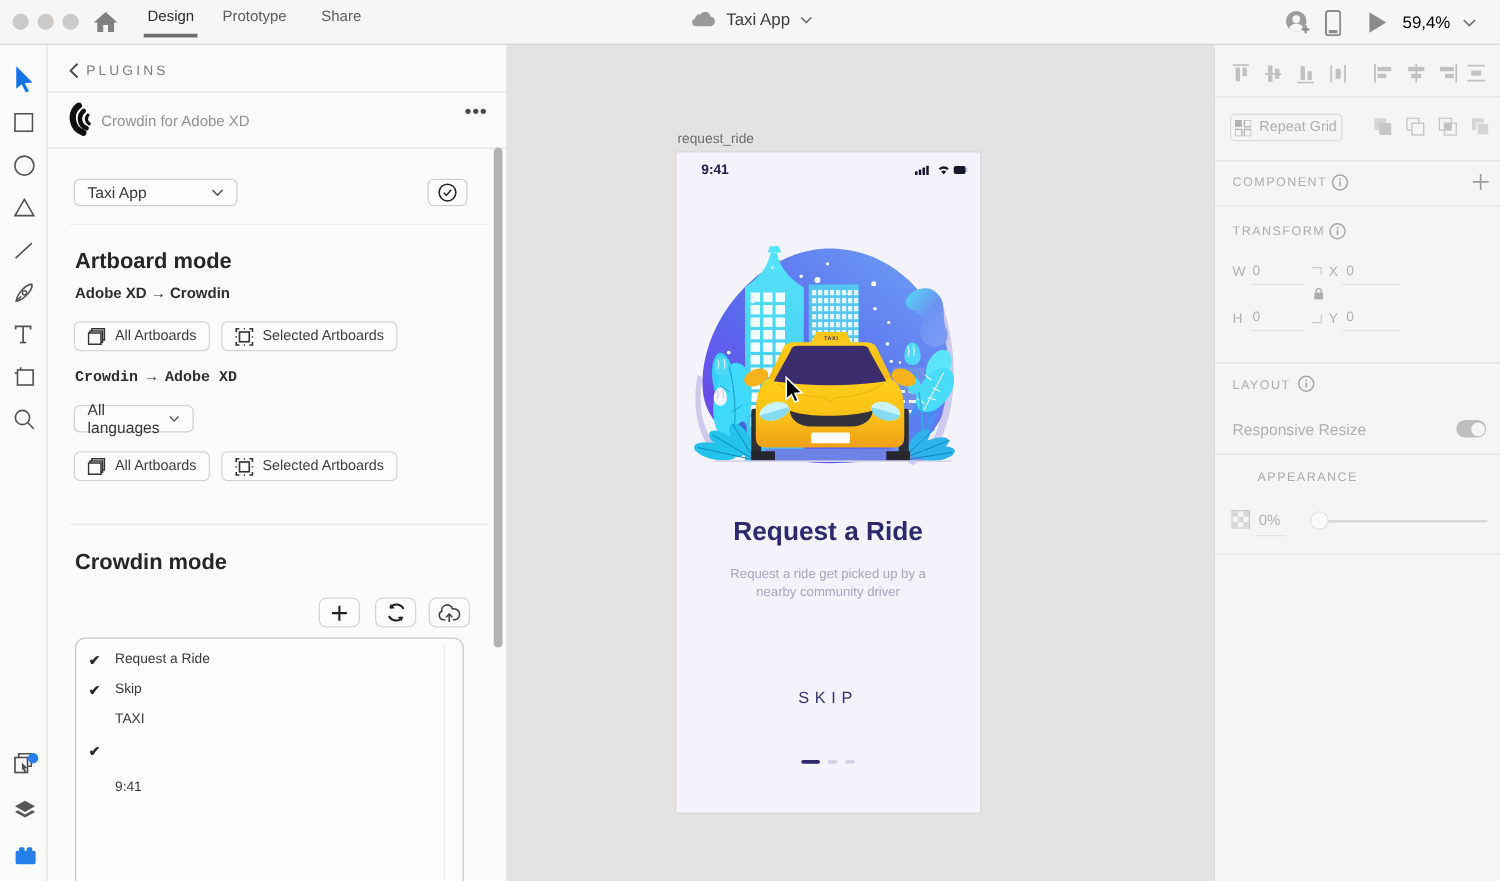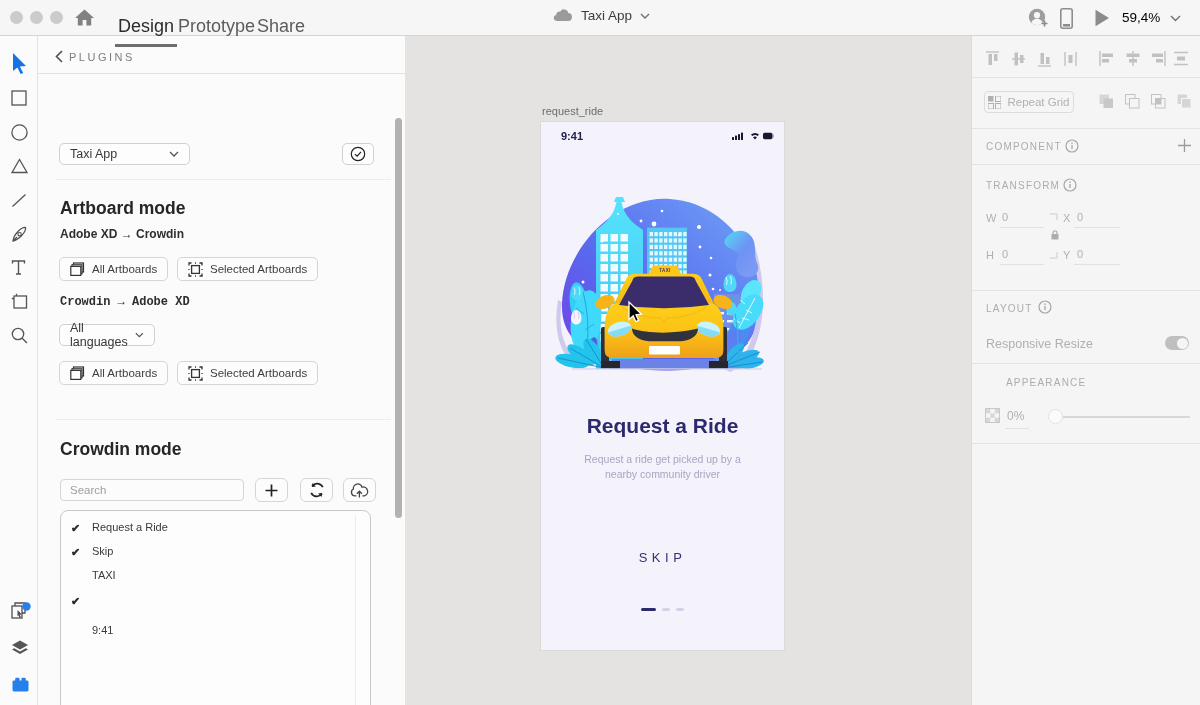--- a/index.html
+++ b/index.html
@@ -4,21 +4,21 @@
 <style>
 * { margin:0; padding:0; box-sizing:border-box; }
 html,body { width:1200px; height:705px; overflow:hidden; font-family:"Liberation Sans", sans-serif; }
 body { position:relative; background:#e4e3e2; }
 .abs { position:absolute; }
 
 
 #topbar { position:absolute; left:0; top:0; width:1200px; height:36px; background:#f7f6f6; border-bottom:1px solid #d6d5d5; z-index:50; }
 .tl { position:absolute; top:11px; width:13px; height:13px; border-radius:50%; background:#cccbca; }
 #home { position:absolute; left:75px; top:9px; }
-.navtab { position:absolute; top:16px; font-size:18px; color:#5c5c5c; }
+.navtab { position:absolute; top:6px; font-size:12px; color:#5c5c5c; }
 #tab-design { left:118px; color:#2c2c2c; }
 #tab-design:after { content:""; position:absolute; left:-3px; right:-3px; bottom:-10px; height:3px; background:#6e6e6e; }
 #doccenter { position:absolute; left:553px; top:8px; display:flex; align-items:center; }
 #doccenter .title { font-size:13.5px; color:#3d3d3d; margin-left:9px; }
 #doccenter .chev { margin-left:8px; }
 
 
 #toolbar { position:absolute; left:0; top:36px; width:38px; height:669px; background:#fbfbfb; border-right:1px solid #e3e2e1; z-index:40; }
 .tool { position:absolute; left:11px; }
 
@@ -166,20 +166,31 @@
     </svg>
 </div>
 
 <div id="panel">
   <div id="panel-head">
     <svg class="back" width="8" height="13" viewBox="0 0 8 13">
         <path d="M7 1 L1.5 6.5 7 12" fill="none" stroke="#4e4e4e" stroke-width="1.6"></path>
       </svg>
     <div class="lbl">PLUGINS</div>
   </div>
+  <div id="crowdin-row">
+    <svg class="abs" style="left:14px;top:8px;" width="25" height="27" viewBox="0 0 25 27">
+      <g stroke="#0f0f0f" fill="none" stroke-linecap="round" transform="rotate(-12 12 14)">
+        <path d="M13.5 2.5 A 12.5 12.5 0 0 0 12.5 24.5" stroke-width="5"></path>
+        <path d="M16.5 7.5 A 8 8 0 0 0 15.8 21.5" stroke-width="3.6"></path>
+        <path d="M19 11.5 A 4.5 4.5 0 0 0 18.6 18.5" stroke-width="2.6"></path>
+      </g>
+    </svg>
+    <div class="name">Crowdin for Adobe XD</div>
+    <div class="dots">•••</div>
+  </div>
   <div class="select" id="sel-project">Taxi App
     <svg class="sch" width="10" height="6" viewBox="0 0 10 6">
         <path d="M1 1 L5 5 9 1" fill="none" stroke="#555" stroke-width="1.3"></path>
       </svg>
   </div>
   <div id="btn-check">
     <svg width="16" height="16" viewBox="0 0 16 16">
         <circle cx="8" cy="8" r="6.7" fill="none" stroke="#222" stroke-width="1.2"></circle>
         <path d="M5 8.2 L7.2 10.2 11 5.8" fill="none" stroke="#222" stroke-width="1.2"></path>
       </svg>
@@ -220,21 +231,20 @@
     <svg width="15" height="15" viewBox="0 0 15 15">
         <g stroke="#333" stroke-width="1.3" fill="none">
           <path d="M1 3.5 V1 H3.5 M7 1 H8 M11.5 1 H14 V3.5 M14 7 V8 M14 11.5 V14 H11.5 M8 14 H7 M3.5 14 H1 V11.5 M1 8 V7"></path>
         </g>
         <rect x="3.6" y="3.6" width="7.8" height="7.8" fill="none" stroke="#333" stroke-width="1.3"></rect>
       </svg>
     Selected Artboards</div>
 
   <div class="hsep" style="top:383px;"></div>
   <h1 class="mode" style="left:22px;top:403px;">Crowdin mode</h1>
-  <div id="search">Search</div>
   <div class="sqbtn" style="left:217px;">
     <svg width="15" height="15" viewBox="0 0 15 15">
         <path d="M7.5 1.5 V13.5 M1.5 7.5 H13.5" stroke="#222" stroke-width="1.7"></path>
       </svg>
   </div>
   <div class="sqbtn" style="left:262px;">
     <svg width="16" height="16" viewBox="0 0 16 16">
         <path d="M13.8 5.2 A6.3 6.3 0 0 0 3 4.2" fill="none" stroke="#222" stroke-width="1.7"></path>
         <path d="M3.4 1 L3 4.9 6.9 4.5 Z" fill="#222"></path>
         <path d="M2.2 10.8 A6.3 6.3 0 0 0 13 11.8" fill="none" stroke="#222" stroke-width="1.7"></path>

